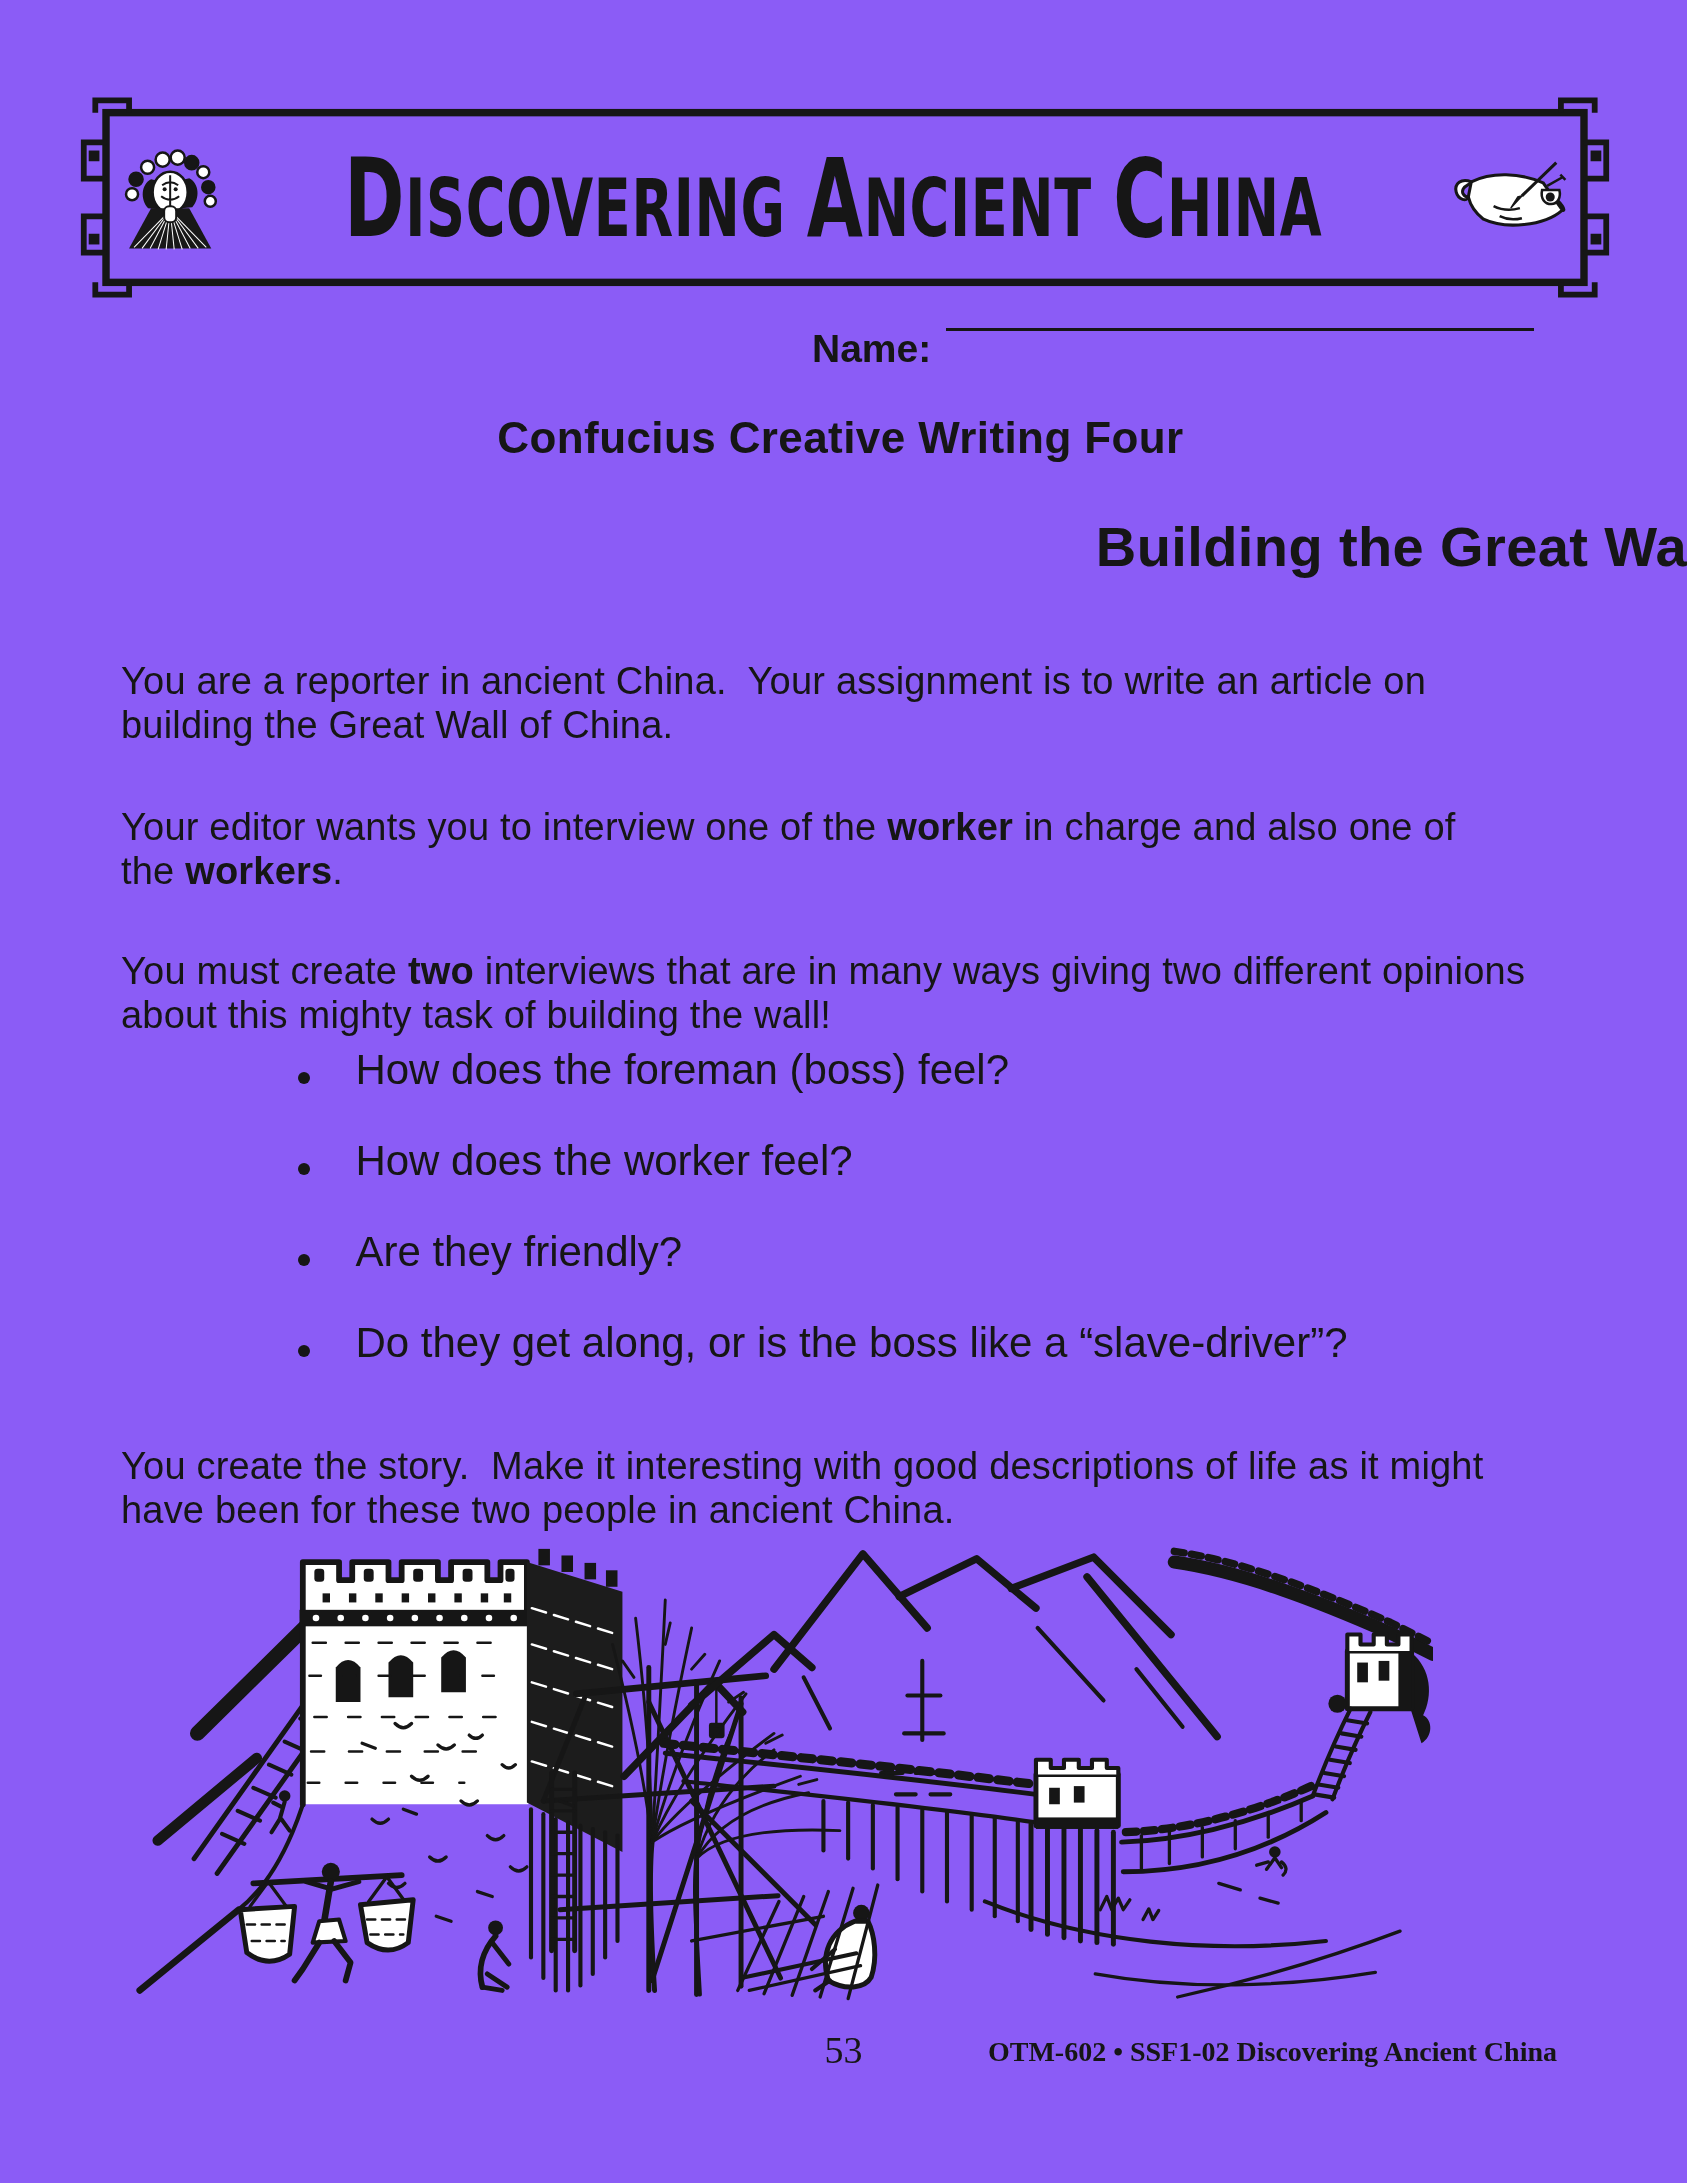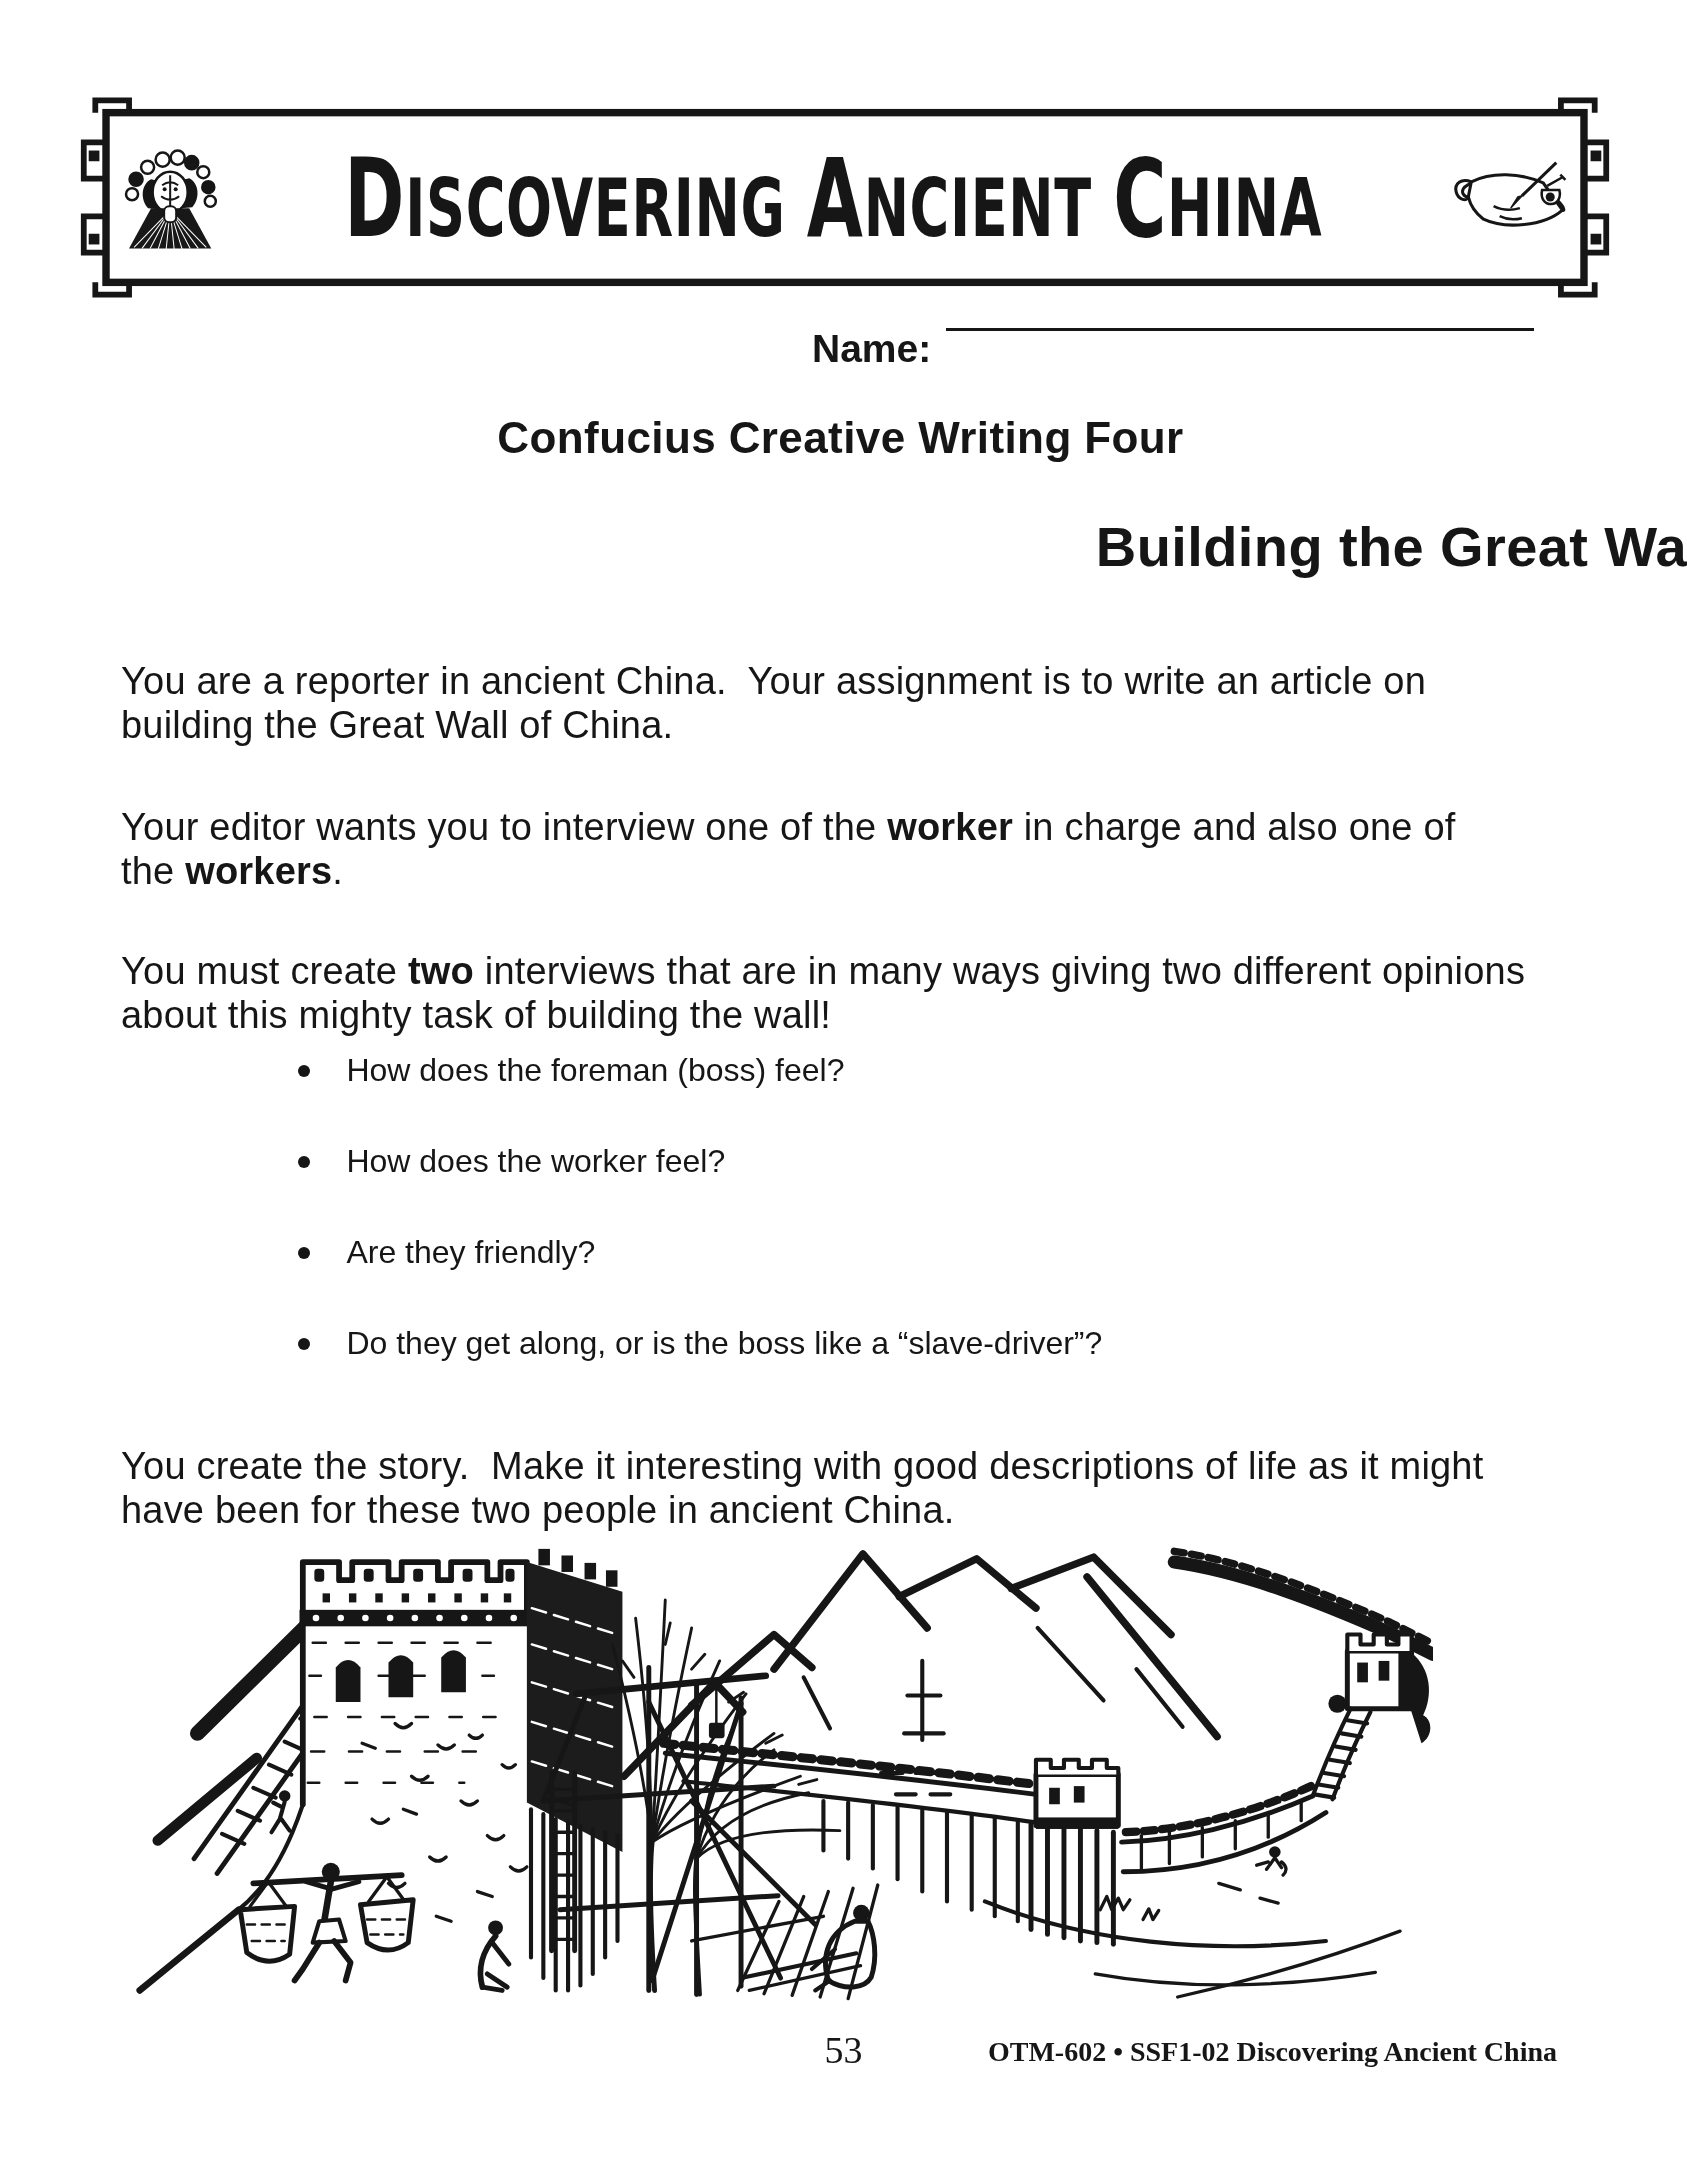--- a/index.html
+++ b/index.html
@@ -1,17 +1,17 @@
 <!DOCTYPE html>
 <html style="font-size:13px"><head>
 <meta charset="utf-8">
 <style>
   html,body{margin:0;padding:0;background:#e8e8e8;}
   .page{
-    position:relative;width:1687px;height:2183px;background:#ffffff;
+    position:relative;width:1687px;height:2183px;background:#8b5cf6;
     font-family:"Liberation Sans","DejaVu Sans",sans-serif;color:#161616;
     overflow:hidden;
   }
   svg{display:block}
   
   .banner{position:absolute;left:78px;top:96px;width:1534px;height:203px;}
   .banner-frame{position:absolute;left:0;top:0;width:100%;height:100%;}
   .banner-content{
     position:absolute;left:38px;top:25px;right:38px;bottom:21.4px;
     display:flex;align-items:center;justify-content:space-between;
@@ -31,21 +31,21 @@
   .subtitle{position:absolute;left:0;top:413px;width:1681px;text-align:center;
     font-size:44px;font-weight:700;letter-spacing:0.4px;}
   .page-title{position:absolute;left:0;top:514px;width:1681px;text-align:right;
     font-size:56px;font-weight:700;letter-spacing:0.4px;margin-left:38px;}
   
   .para{position:absolute;left:121px;width:1450px;font-size:38px;line-height:1.17;
     white-space:pre-wrap;letter-spacing:0.2px;}
   .b{font-weight:700;}
   .p1{top:621px}.p2{top:767px}.p3{top:911px}.p4{top:1406px}
   .bullets{position:absolute;left:298px;top:1048px;margin:0;padding:0;list-style:none;}
-  .bullets li{display:flex;align-items:flex-start;margin-bottom:47px;font-size:32px;line-height:44px;}
+  .bullets li{display:flex;align-items:center;margin-bottom:47px;font-size:42px;line-height:44px;gap:9px;}
   .dot{width:12.4px;height:12.4px;border-radius:50%;background:#161616;margin:16.5px 36px 0 0;flex:0 0 auto;}
   
   .illustration{position:absolute;left:115px;top:1529px;width:1318px;height:478px;}
   
   .footer{position:absolute;left:0;top:2028px;width:1687px;height:58px;
     font-family:"Liberation Serif","DejaVu Serif",serif;}
   .foot-left{position:absolute;left:105px;top:8.2px;font-size:28px;font-weight:700;}
   .foot-page{position:absolute;left:50%;transform:translateX(-50%);top:0;font-size:38px;}
   .foot-right{position:absolute;right:130px;top:8.2px;font-size:28px;font-weight:700;}
 </style>

